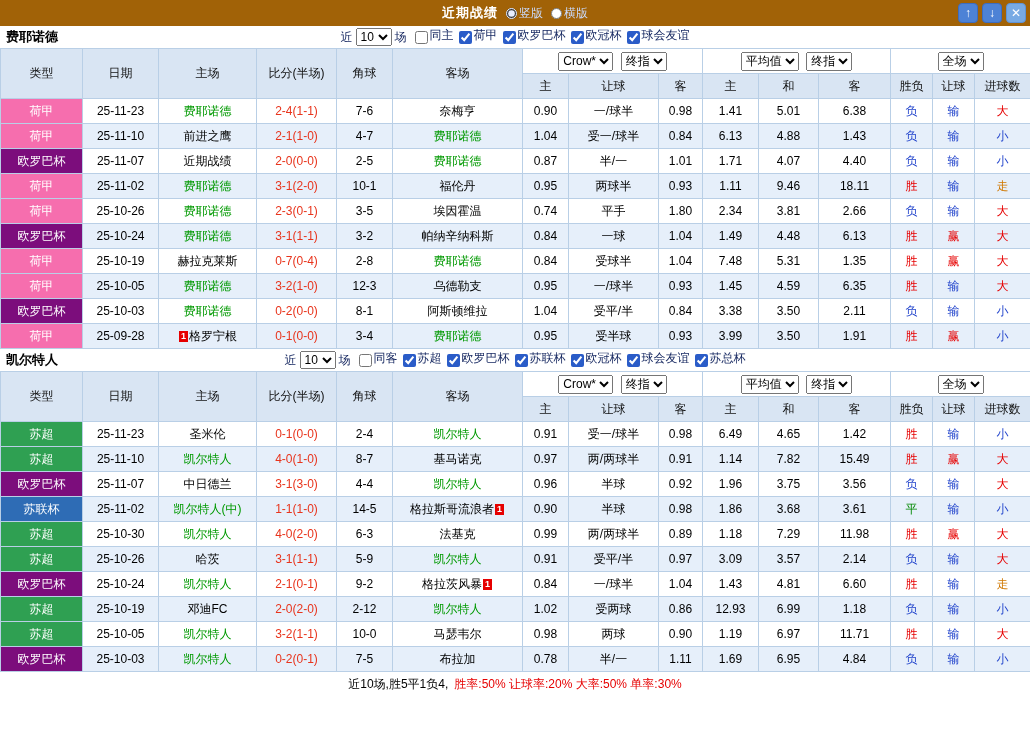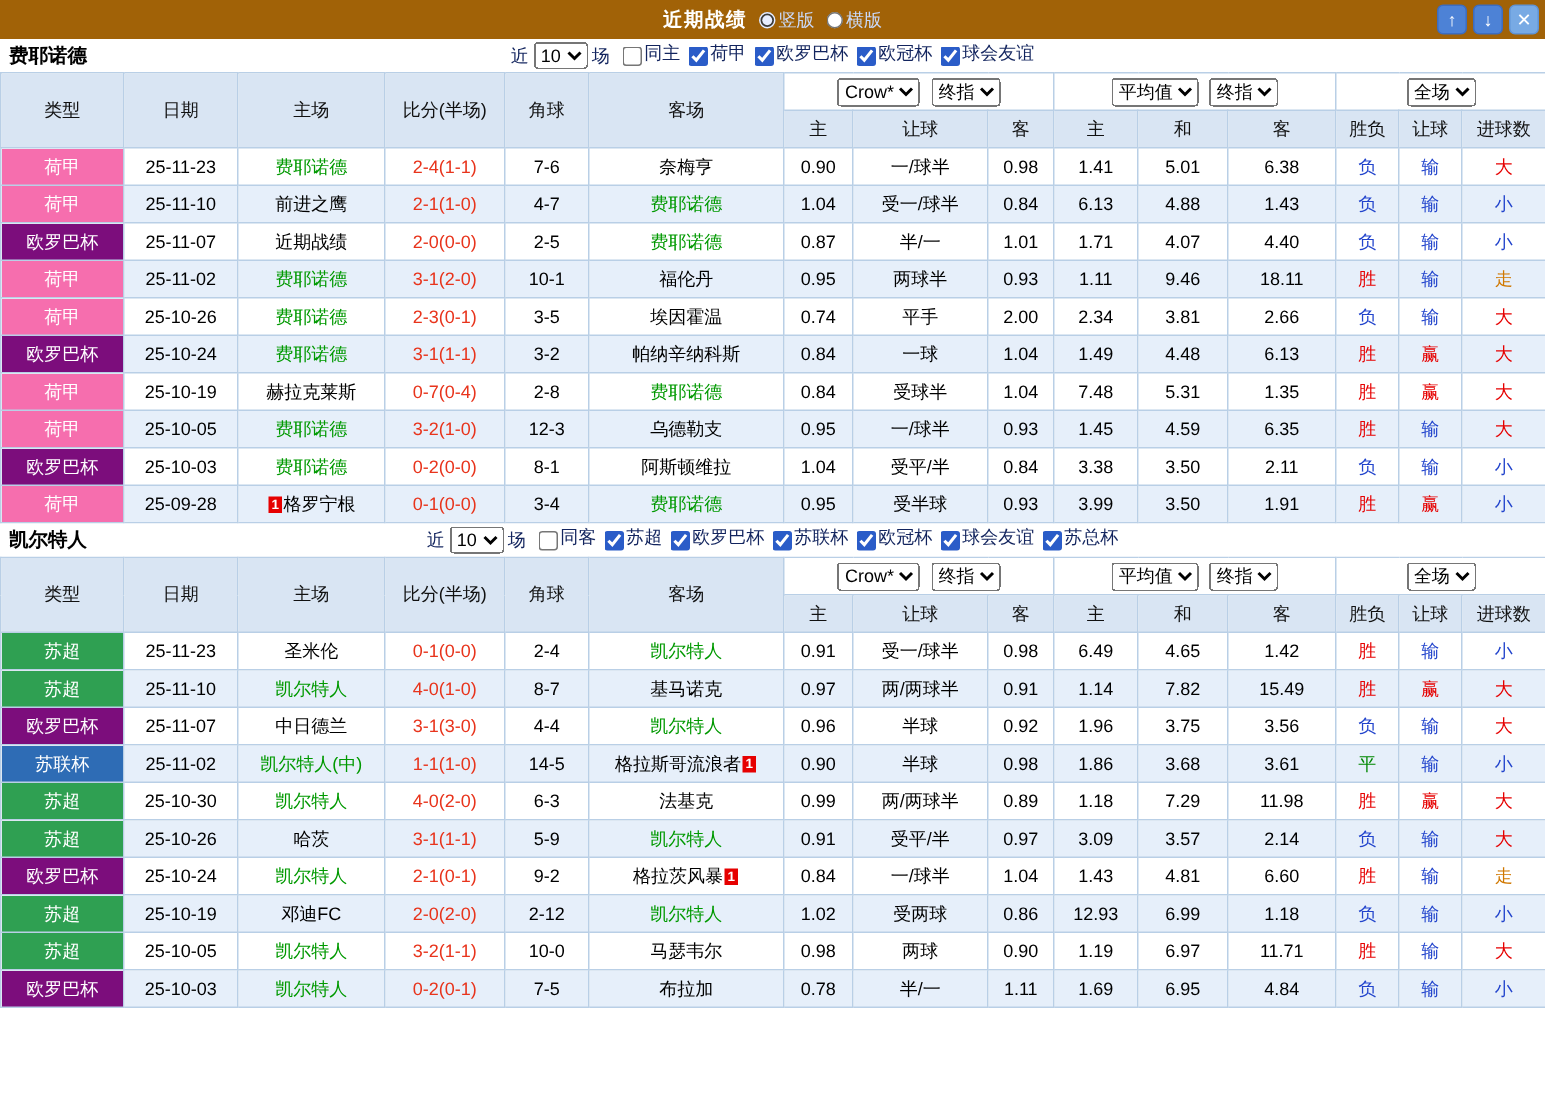--- a/index.html
+++ b/index.html
@@ -233,21 +233,21 @@
         </tr>
         <tr>
           <td class="league" style="background: rgb(246, 110, 174);">荷甲</td>
           <td>25-10-26</td>
           <td><span style="color: rgb(0, 153, 0);">费耶诺德</span></td>
           <td style="color: rgb(232, 52, 28);">2-3(0-1)</td>
           <td>3-5</td>
           <td><span>埃因霍温</span></td>
           <td>0.74</td>
           <td>平手</td>
-          <td>2.00</td>
+          <td>1.80</td>
           <td>2.34</td>
           <td>3.81</td>
           <td>2.66</td>
           <td style="color: rgb(34, 68, 204);">负</td>
           <td style="color: rgb(34, 68, 204);">输</td>
           <td style="color: rgb(230, 0, 0);">大</td>
         </tr>
         <tr>
           <td class="league" style="background: rgb(124, 13, 124);">欧罗巴杯</td>
           <td>25-10-24</td>
@@ -587,13 +587,17 @@
           <td>1.69</td>
           <td>6.95</td>
           <td>4.84</td>
           <td style="color: rgb(34, 68, 204);">负</td>
           <td style="color: rgb(34, 68, 204);">输</td>
           <td style="color: rgb(34, 68, 204);">小</td>
         </tr>
       </tbody>
   </table>
 
+  <div class="summary">
+    <span class="stats">近10场,胜5平1负4,</span>
+    <span class="rates">胜率:50% 让球率:20% 大率:50% 单率:30%</span>
+  </div>
 </div>
 
 </body></html>

